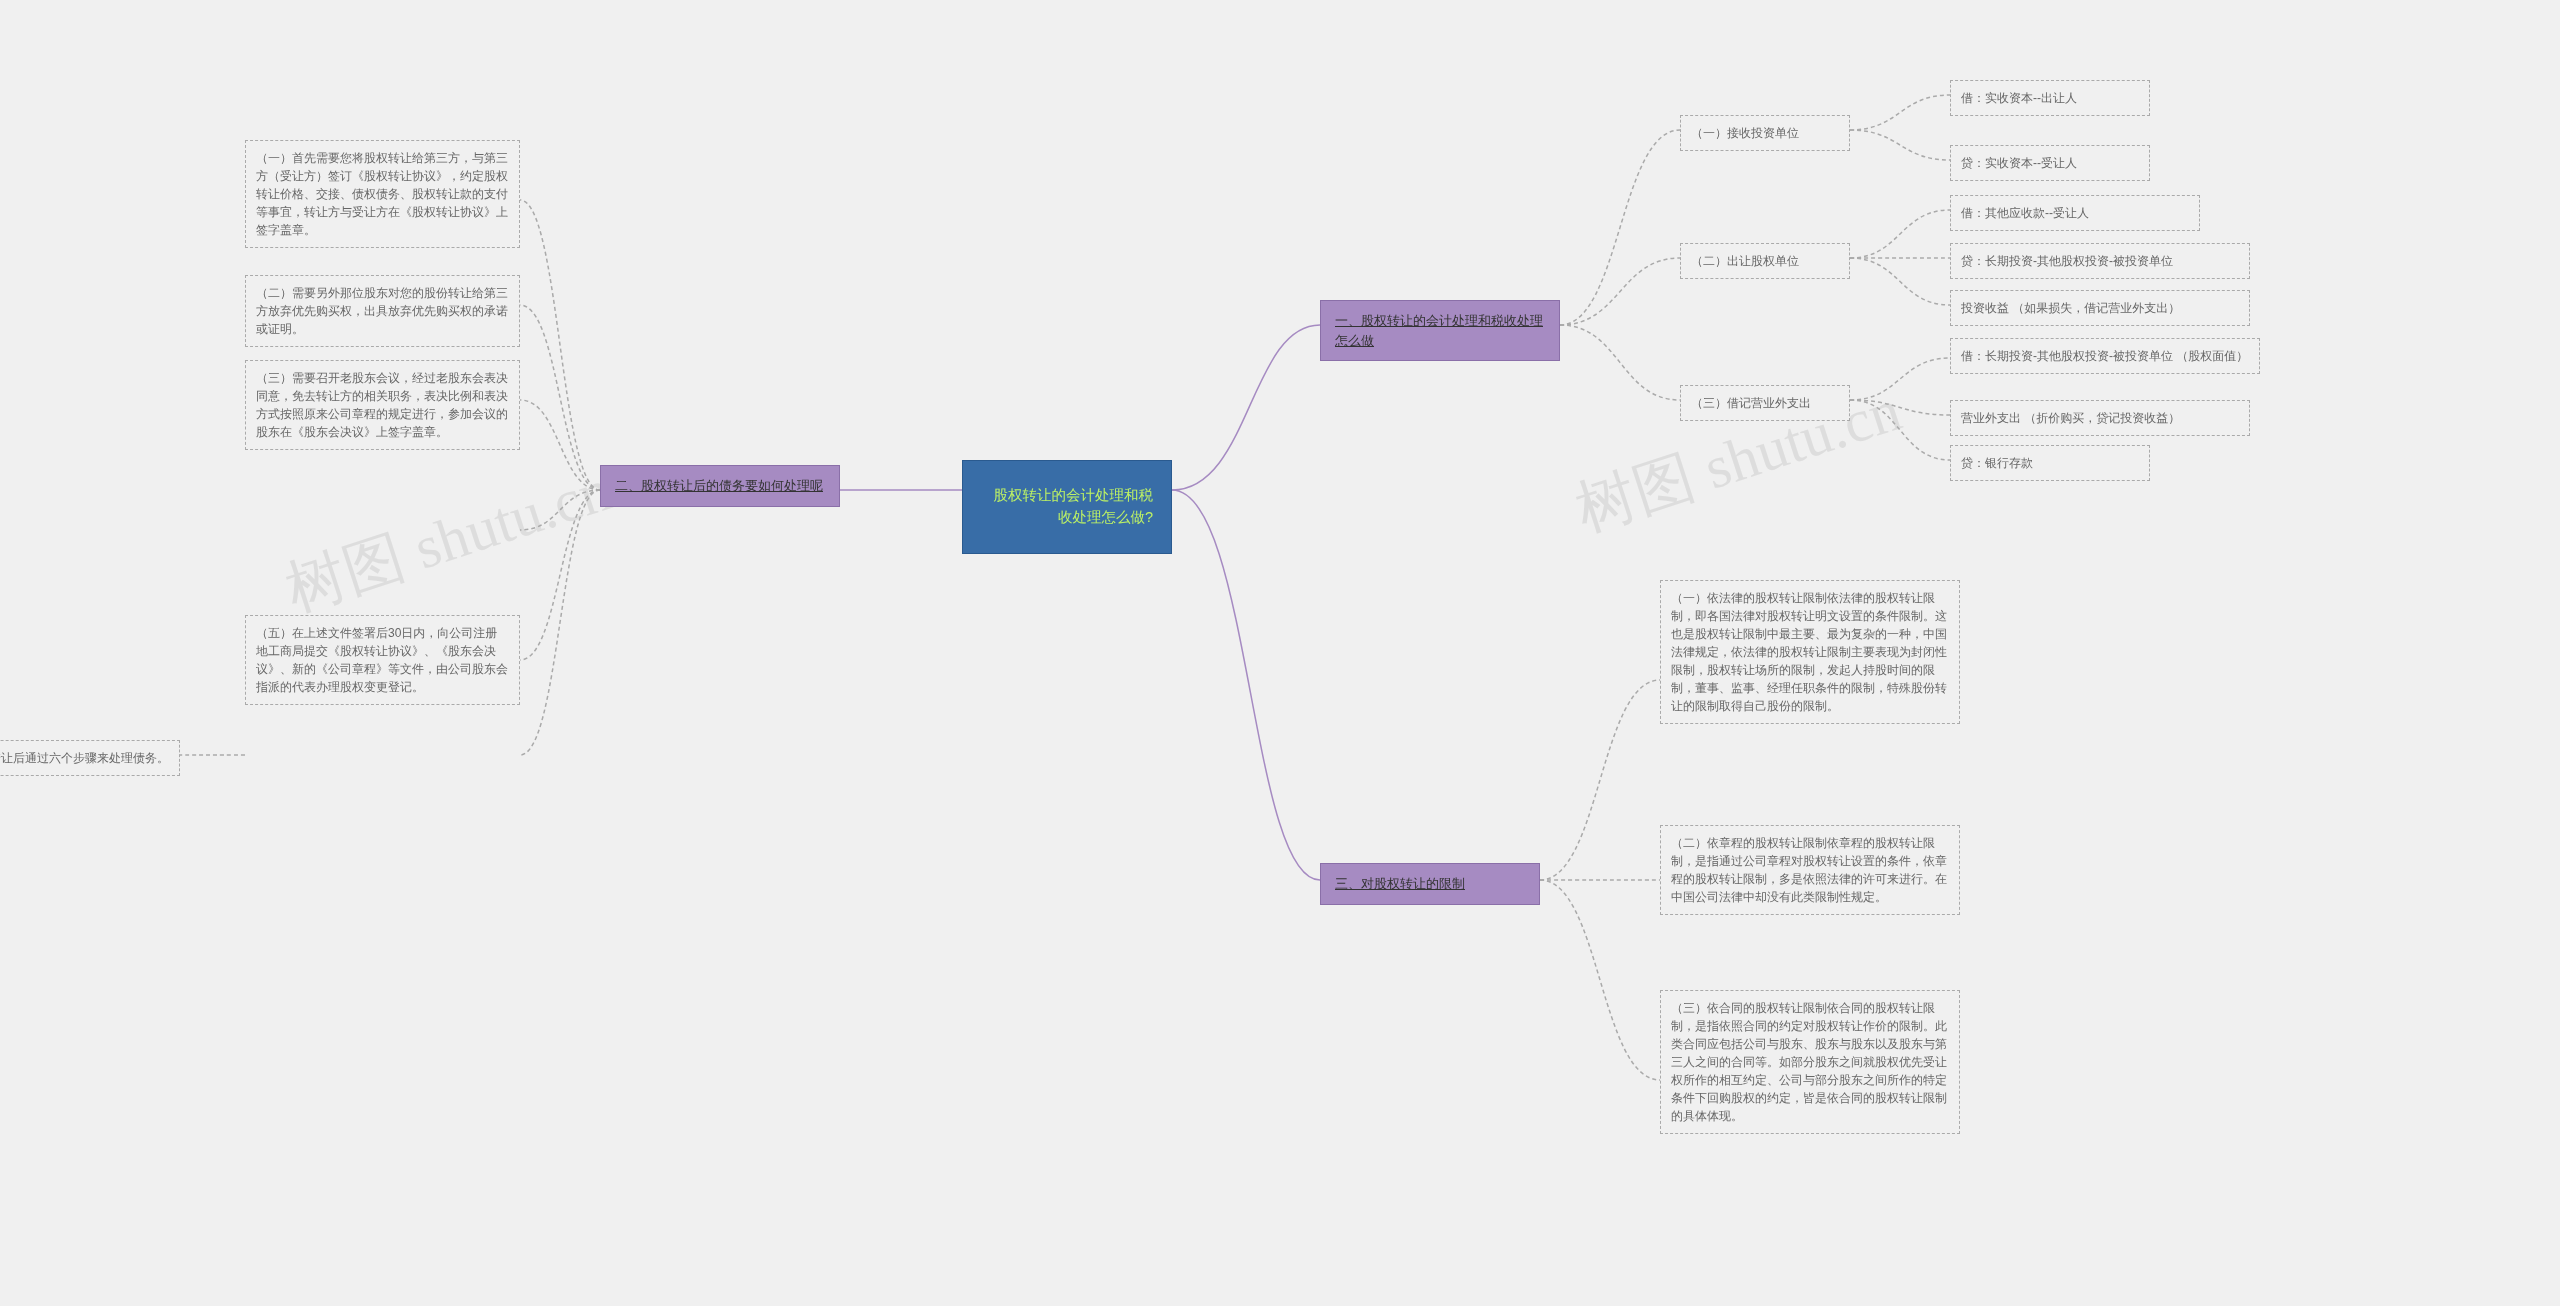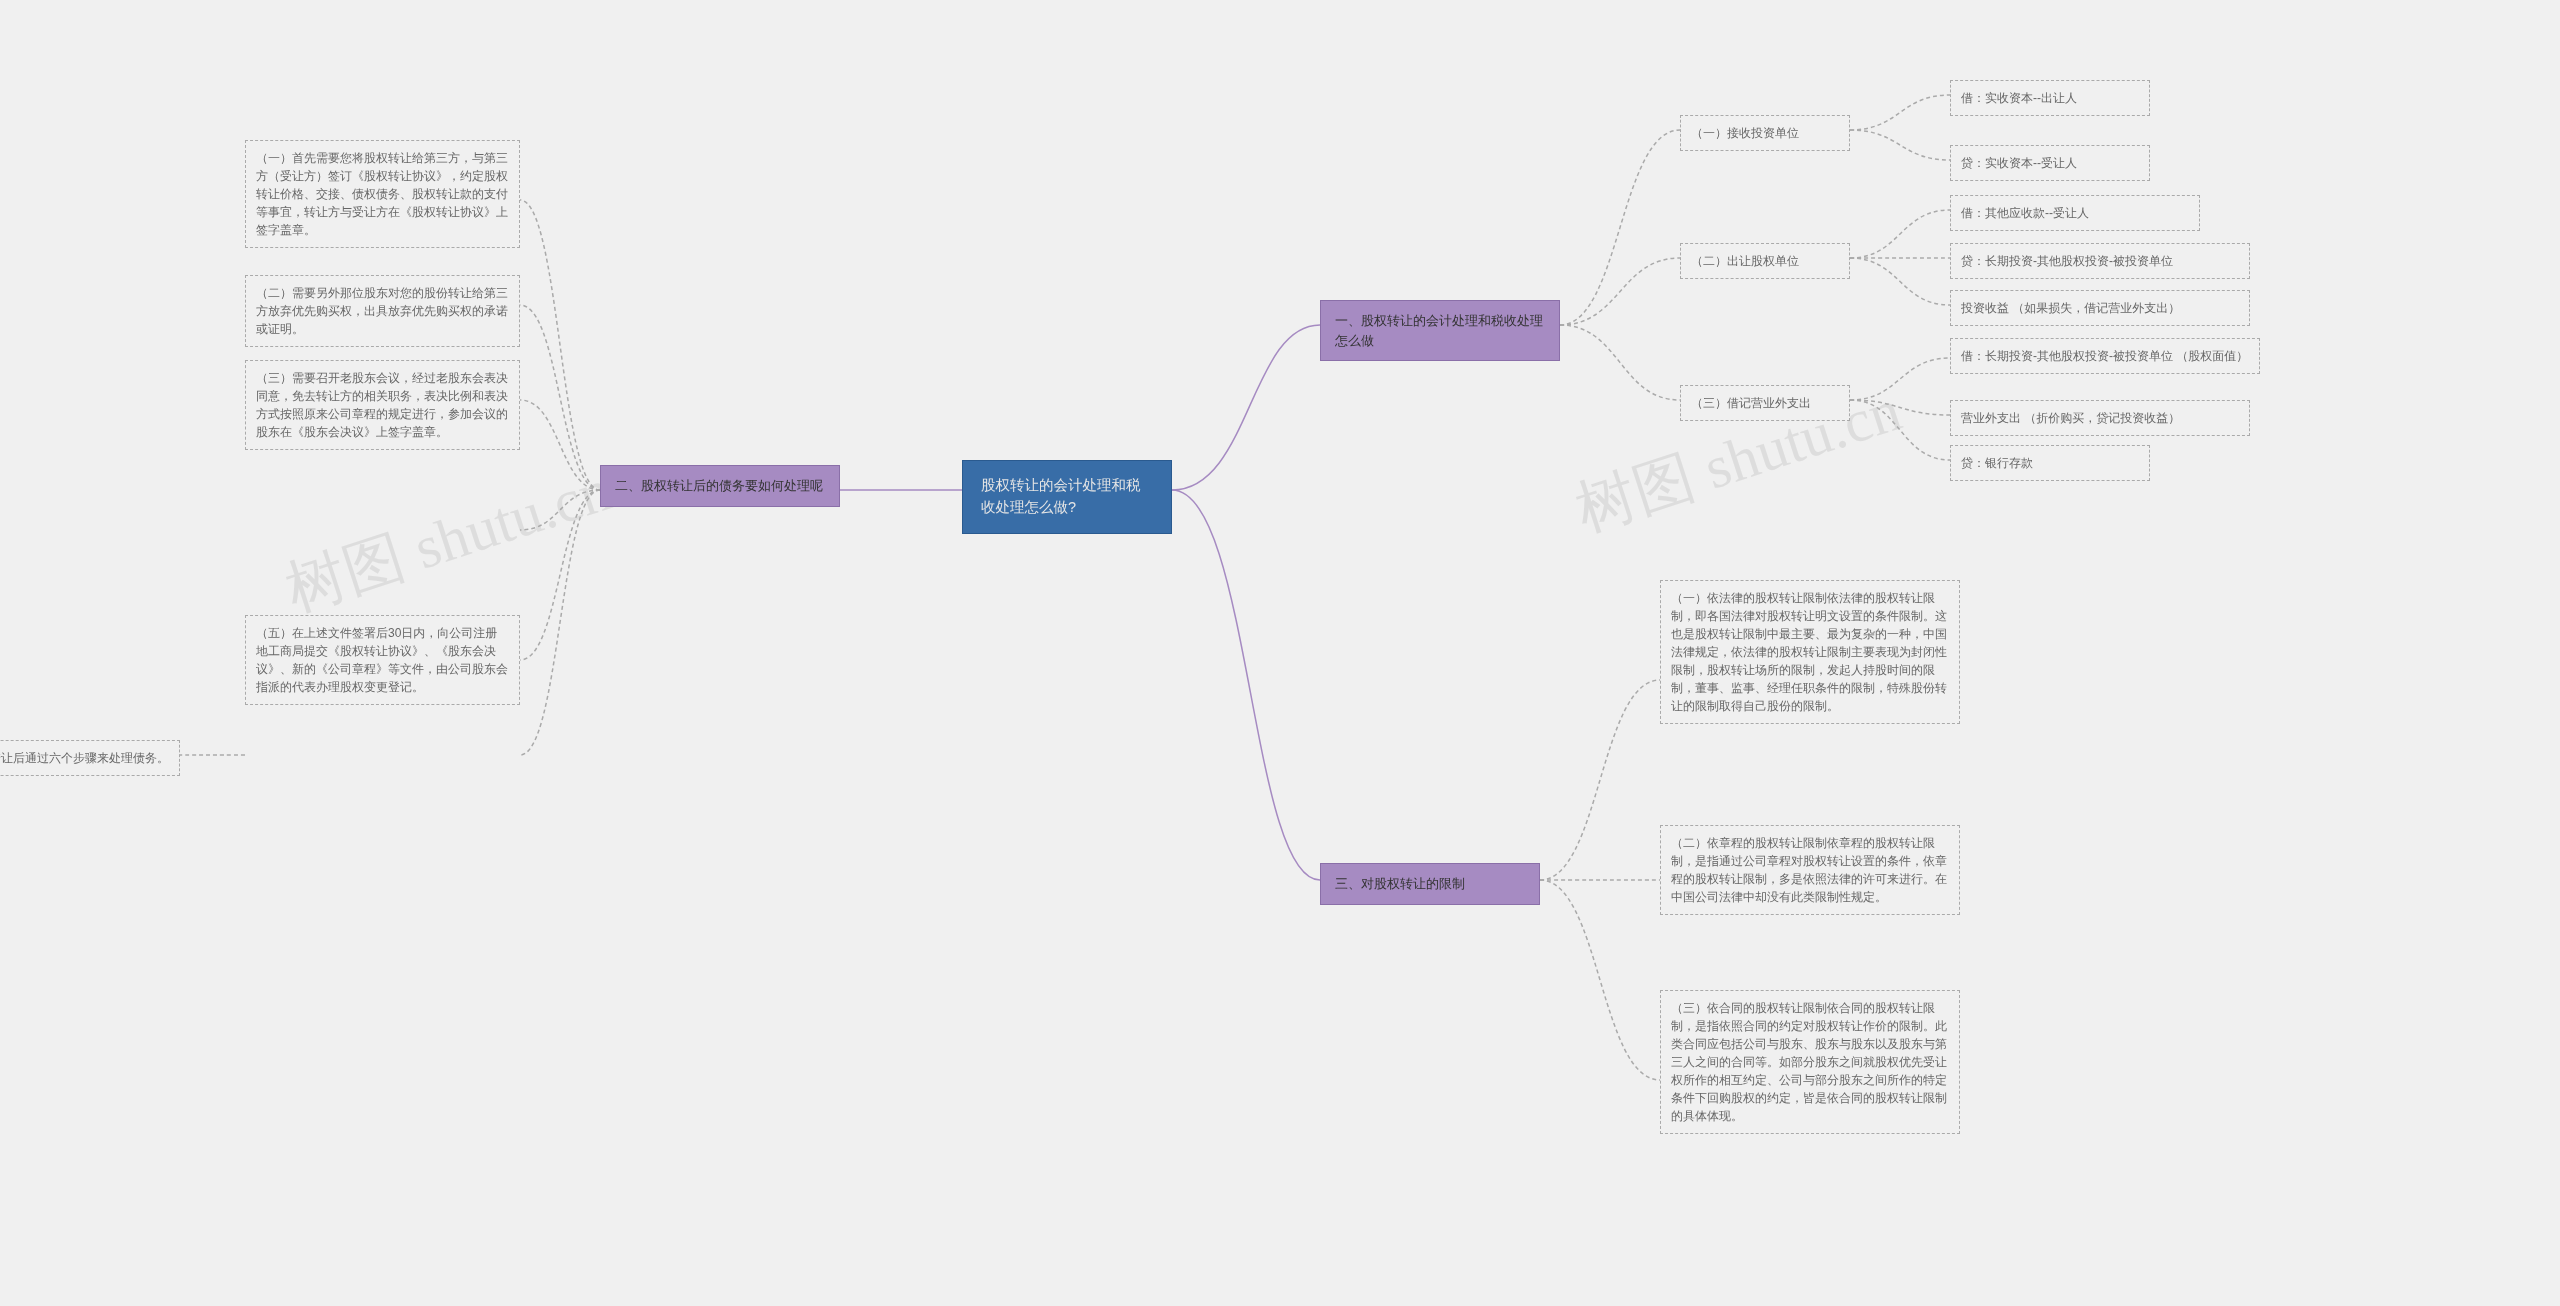--- a/index.html
+++ b/index.html
@@ -20,33 +20,34 @@
     width: 2560px;
     height: 1306px;
   }
   .node {
     position: absolute;
     padding: 8px 12px;
     line-height: 1.5;
   }
   .center-node {
     background: #386da7;
-    color: #e5e5e5;
+    color: #bef264;
     border: 1px solid #2a5a8f;
-    text-align: left;
-    padding: 14px 18px;
+    text-align: right;
+    padding: 24px 18px;
     font-size: 14.5px;
     width: 210px;
   }
   .branch-node {
     background: #a68bc2;
     color: #333;
     border: 1px solid #8a6fa8;
     font-size: 13px;
     padding: 10px 14px;
+    text-decoration: underline;
   }
   .leaf-node {
     background: #f0f0f0;
     border: 1px dashed #aaa;
     color: #666;
     font-size: 12px;
     padding: 8px 10px;
   }
   svg.connectors {
     position: absolute;

